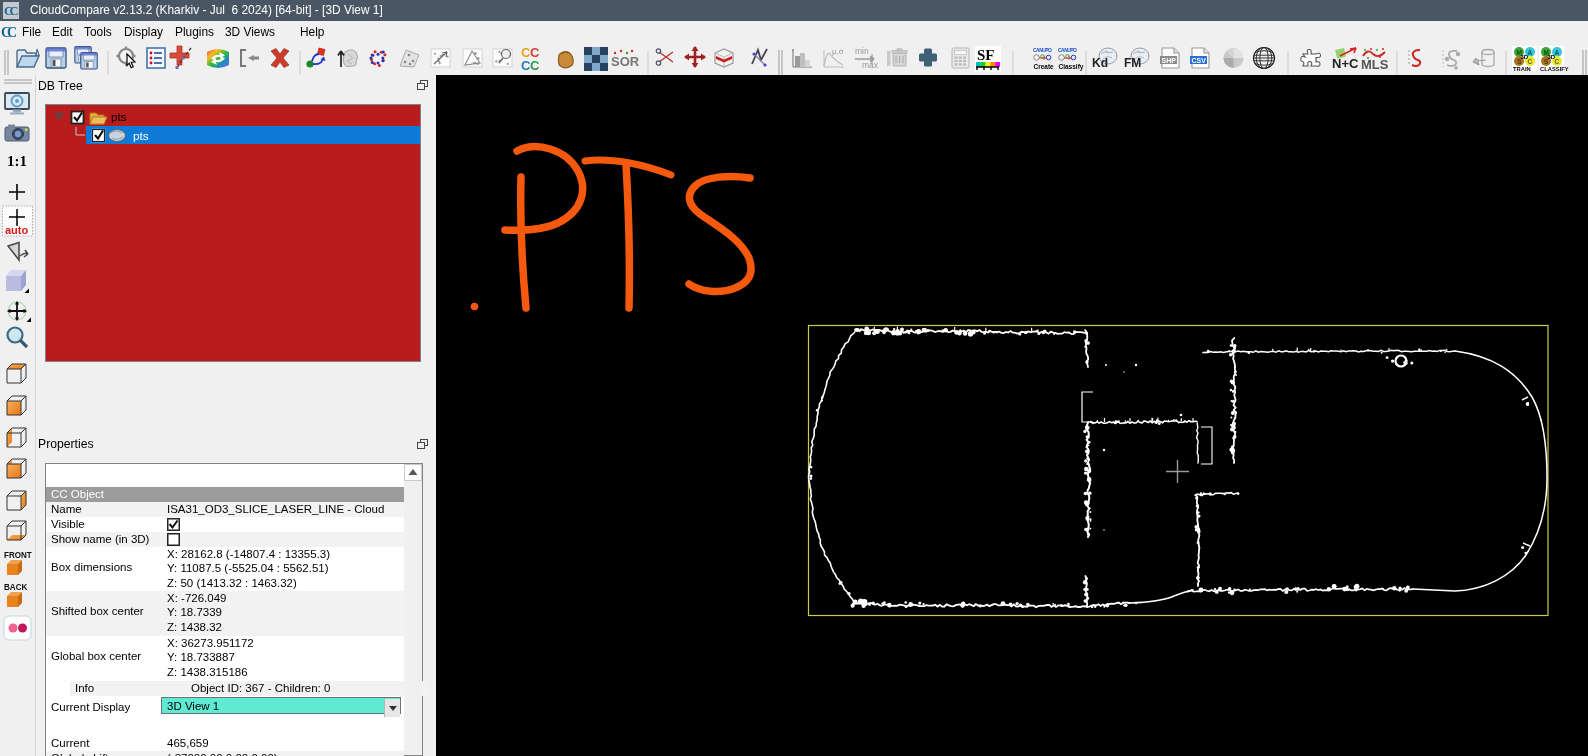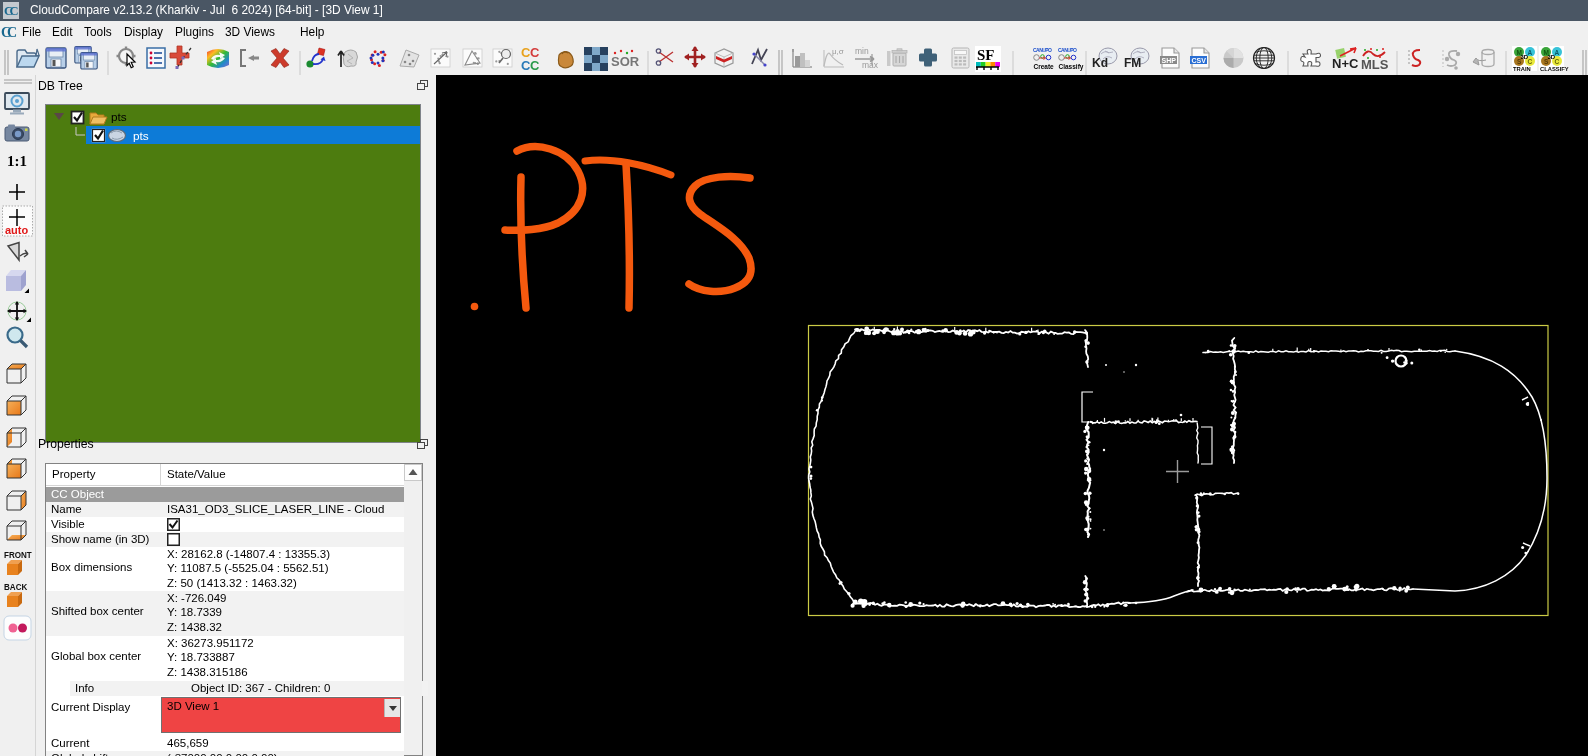--- a/index.html
+++ b/index.html
@@ -506,21 +506,21 @@
         <circle cx="18.5" cy="12" r="4.5" fill="#c2185b"></circle>
       </g>
     </svg>
   </div>
 <div class="abs" style="left:36px;top:75px;width:400px;height:681px;background:#f0f0f0;font-size:12.2px;">
     <div class="abs" style="left:2px;top:4px;">DB Tree</div>
     <svg class="abs" style="left:381px;top:5px" width="12" height="11">
       <rect x="3.5" y="0.5" width="7" height="6" fill="none" stroke="#444"></rect>
       <rect x="0.5" y="3.5" width="7" height="6" fill="#f0f0f0" stroke="#444"></rect>
     </svg>
-    <div class="abs" style="left:9px;top:29px;width:376px;height:339px;background:#4d7c0f;border:1px solid #7f8389;">
+    <div class="abs" style="left:9px;top:29px;width:376px;height:258px;background:#b91c1c;border:1px solid #7f8389;">
       <svg class="abs" style="left:0;top:0" width="374" height="313">
         <path d="M30,22 L30,30 L39,30" fill="none" stroke="#c8c8c8" stroke-width="1"></path>
         <path d="M8,8 L18,8 L13,15 Z" fill="#5a4747"></path>
         <rect x="25.5" y="6.5" width="12" height="12" fill="#fff" stroke="#222" stroke-width="1.8"></rect>
         <path d="M28,12 L31,15.5 L36,7.5" fill="none" stroke="#111" stroke-width="2.2"></path>
         <path d="M44,8 L50,8 L52,10 L58,10 L58,19 L44,19 Z" fill="#e8a93c" stroke="#b07a1a" stroke-width="1"></path>
         <path d="M44,19 L47,12 L61,12 L58,19 Z" fill="#f0be62" stroke="#b07a1a" stroke-width="1"></path>
         <rect x="40" y="21" width="334" height="18" fill="#0d7bd7"></rect>
         <rect x="46.5" y="24.5" width="12" height="12" fill="#fff" stroke="#fff" stroke-width="1.4"></rect>
         <rect x="46.5" y="24.5" width="12" height="12" fill="#fff" stroke="#222" stroke-width="1.2"></rect>
@@ -530,25 +530,20 @@
       </svg>
       <div class="abs" style="left:65px;top:5px;font-size:11.8px;">pts</div>
       <div class="abs" style="left:87px;top:24px;font-size:11.8px;color:#fff;">pts</div>
     </div>
     <div class="abs" style="left:2px;top:362px;">Properties</div>
     <svg class="abs" style="left:381px;top:364px" width="12" height="11">
       <rect x="3.5" y="0.5" width="7" height="6" fill="none" stroke="#444"></rect>
       <rect x="0.5" y="3.5" width="7" height="6" fill="#f0f0f0" stroke="#444"></rect>
     </svg>
     <div class="abs" style="left:9px;top:388px;width:378px;height:293px;background:#fff;border:1px solid #828282;font-size:11.5px;">
-      <div class="abs" style="left:0;top:0;width:358px;height:22px;background:#fff;border-bottom:1px solid #d5d5d5;">
-        <div class="abs" style="left:6px;top:4px;">Property</div>
-        <div class="abs" style="left:121px;top:4px;">State/Value</div>
-        <div class="abs" style="left:114px;top:0;width:1px;height:22px;background:#d5d5d5;"></div>
-      </div>
       <div class="abs" style="left:0;top:23px;width:358px;height:15px;background:#9b9b9b;color:#fff;">
         <div class="abs" style="left:5px;top:1px;">CC Object</div>
       </div>
       <div class="abs" style="left:0;top:38px;width:358px;height:15px;background:#f2f2f2;">
         <div class="abs" style="left:5px;top:1px;">Name</div>
         <div class="abs" style="left:121px;top:1px;">ISA31_OD3_SLICE_LASER_LINE - Cloud</div>
       </div>
       <div class="abs" style="left:0;top:53px;width:358px;height:15px;background:#fff;">
         <div class="abs" style="left:5px;top:1px;">Visible</div>
         <svg class="abs" style="left:121px;top:1px" width="13" height="13">
@@ -585,21 +580,21 @@
           <div style="height:14.7px;">Y: 18.733887</div>
           <div style="height:14.7px;">Z: 1438.315186</div>
         </div>
       </div>
       <div class="abs" style="left:0;top:217px;width:358px;height:15px;background:#f2f2f2;margin-left:24px;">
         <div class="abs" style="left:5px;top:1px;">Info</div>
         <div class="abs" style="left:121px;top:1px;">Object ID: 367 - Children: 0</div>
       </div>
       <div class="abs" style="left:0;top:232px;width:358px;height:25px;background:#fff;">
         <div class="abs" style="left:5px;top:5px;">Current Display</div>
-        <div class="abs" style="left:115px;top:1px;width:240px;height:36px;background:#ef4444;border:1px solid #707070;">
+        <div class="abs" style="left:115px;top:1px;width:240px;height:17px;background:#5eead4;border:1px solid #707070;">
           <div class="abs" style="left:5px;top:2px;">3D View 1</div>
           <div class="abs" style="left:222px;top:1px;width:16px;height:18px;background:#e6e6e6;border-left:1px solid #b5b5b5;"><svg width="16" height="18">
               <path d="M4,7 L12,7 L8,12 Z" fill="#333"></path>
             </svg></div>
         </div>
       </div>
       <div class="abs" style="left:0;top:272px;width:358px;height:15px;background:#fff;">
         <div class="abs" style="left:5px;top:1px;">Current</div>
         <div class="abs" style="left:121px;top:1px;">465,659</div>
       </div>

